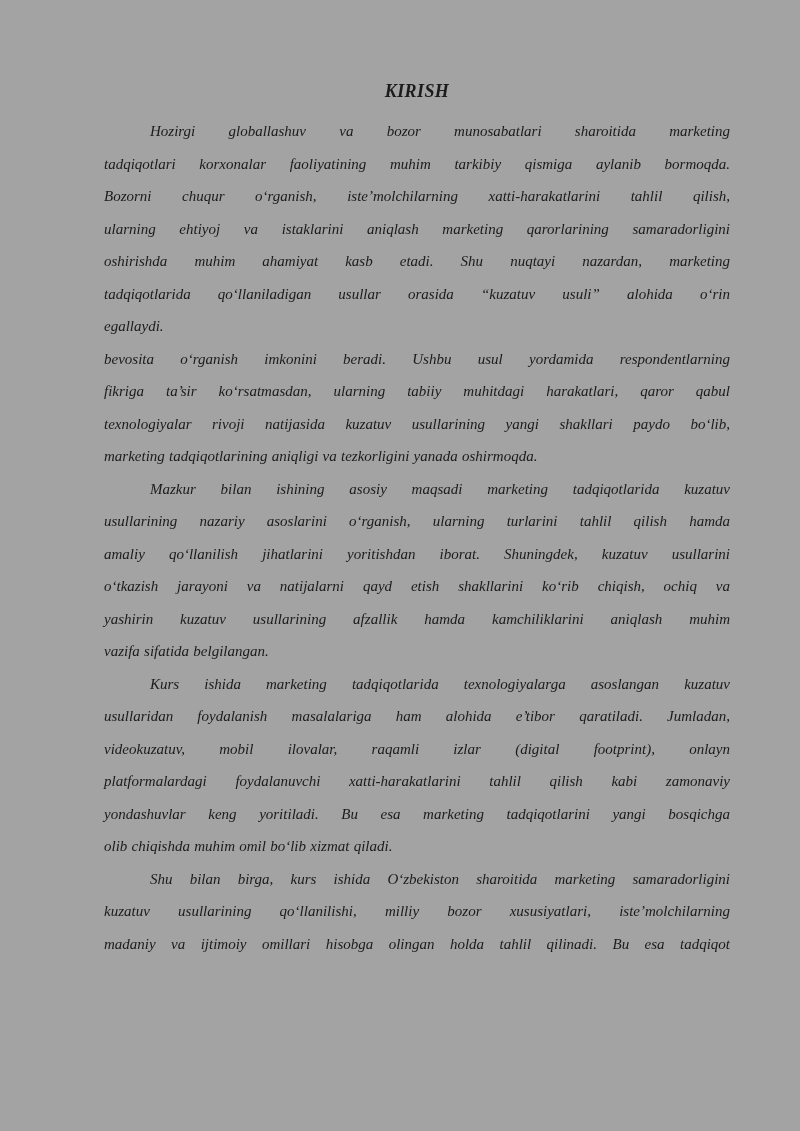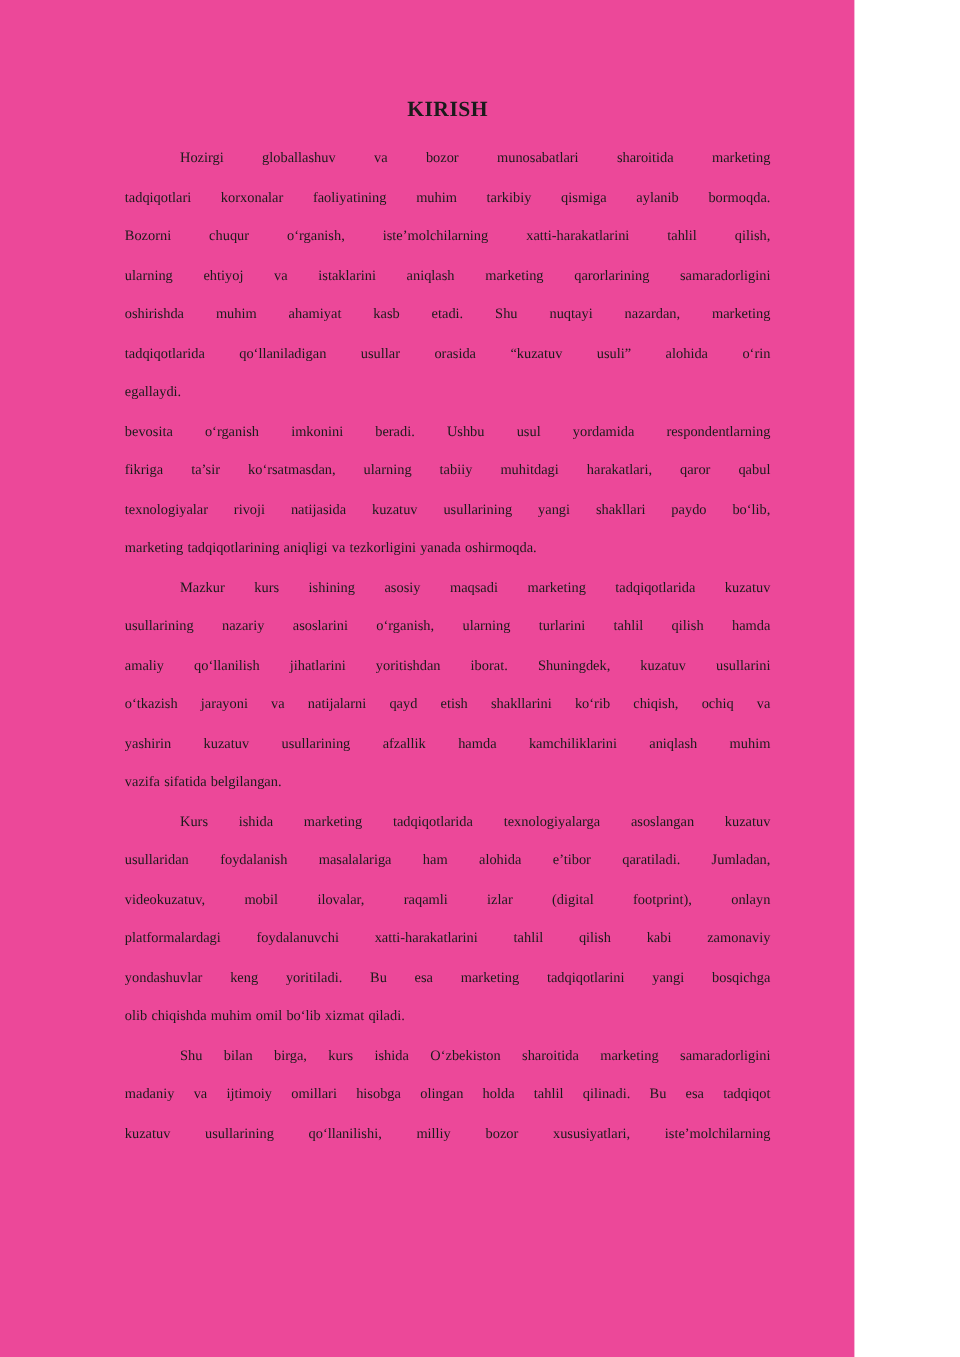--- a/index.html
+++ b/index.html
@@ -9,35 +9,36 @@
   }
   body {
     width: 800px;
     height: 1131px;
     overflow: hidden;
     font-family: "Liberation Serif", "DejaVu Serif", serif;
     color: #1b1b1b;
   }
   .page {
     box-sizing: border-box;
-    width: 712px;
+    width: 800px;
     height: 1131px;
     padding: 76px 70px 0 104px;
-    background: #ec4899;
+    background: #a3a3a3;
+    font-style: italic;
   }
   .title {
     text-align: center;
     font-weight: bold;
     font-size: 18px;
     line-height: 30px;
     letter-spacing: 0.4px;
     margin: 0 0 9px 0;
   }
   .document-body {
-    font-size: 12px;
+    font-size: 15px;
   }
   .paragraph {
     margin: 0;
   }
   .line {
     line-height: 32.5px;
     text-align: justify;
     text-align-last: justify;
     word-spacing: 0.5px;
   }
@@ -63,34 +64,34 @@
         <div class="line">tadqiqotlarida qo‘llaniladigan usullar orasida “kuzatuv usuli” alohida o‘rin</div>
         <div class="line last">egallaydi.</div>
       </div>
       <div class="paragraph">
         <div class="line">bevosita o‘rganish imkonini beradi. Ushbu usul yordamida respondentlarning</div>
         <div class="line">fikriga ta’sir ko‘rsatmasdan, ularning tabiiy muhitdagi harakatlari, qaror qabul</div>
         <div class="line">texnologiyalar rivoji natijasida kuzatuv usullarining yangi shakllari paydo bo‘lib,</div>
         <div class="line last">marketing tadqiqotlarining aniqligi va tezkorligini yanada oshirmoqda.</div>
       </div>
       <div class="paragraph">
-        <div class="line first">Mazkur kurs ishining asosiy maqsadi marketing tadqiqotlarida kuzatuv</div>
+        <div class="line first">Mazkur bilan ishining asosiy maqsadi marketing tadqiqotlarida kuzatuv</div>
         <div class="line">usullarining nazariy asoslarini o‘rganish, ularning turlarini tahlil qilish hamda</div>
         <div class="line">amaliy qo‘llanilish jihatlarini yoritishdan iborat. Shuningdek, kuzatuv usullarini</div>
         <div class="line">o‘tkazish jarayoni va natijalarni qayd etish shakllarini ko‘rib chiqish, ochiq va</div>
         <div class="line">yashirin kuzatuv usullarining afzallik hamda kamchiliklarini aniqlash muhim</div>
         <div class="line last">vazifa sifatida belgilangan.</div>
       </div>
       <div class="paragraph">
         <div class="line first">Kurs ishida marketing tadqiqotlarida texnologiyalarga asoslangan kuzatuv</div>
         <div class="line">usullaridan foydalanish masalalariga ham alohida e’tibor qaratiladi. Jumladan,</div>
         <div class="line">videokuzatuv, mobil ilovalar, raqamli izlar (digital footprint), onlayn</div>
         <div class="line">platformalardagi foydalanuvchi xatti-harakatlarini tahlil qilish kabi zamonaviy</div>
         <div class="line">yondashuvlar keng yoritiladi. Bu esa marketing tadqiqotlarini yangi bosqichga</div>
         <div class="line last">olib chiqishda muhim omil bo‘lib xizmat qiladi.</div>
       </div>
       <div class="paragraph">
         <div class="line first">Shu bilan birga, kurs ishida O‘zbekiston sharoitida marketing samaradorligini</div>
+        <div class="line">kuzatuv usullarining qo‘llanilishi, milliy bozor xususiyatlari, iste’molchilarning</div>
         <div class="line">madaniy va ijtimoiy omillari hisobga olingan holda tahlil qilinadi. Bu esa tadqiqot</div>
-        <div class="line">kuzatuv usullarining qo‘llanilishi, milliy bozor xususiyatlari, iste’molchilarning</div>
       </div>
     </div>
 </div>
 
 </body></html>

